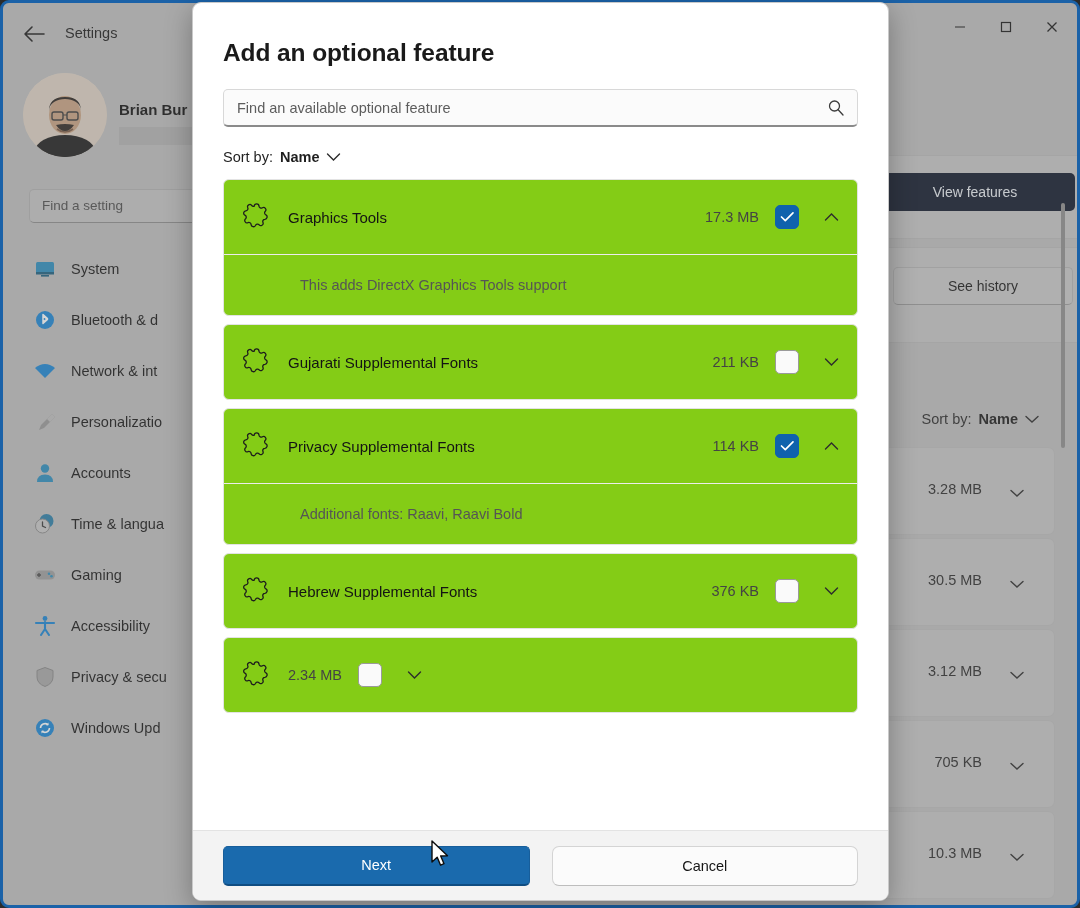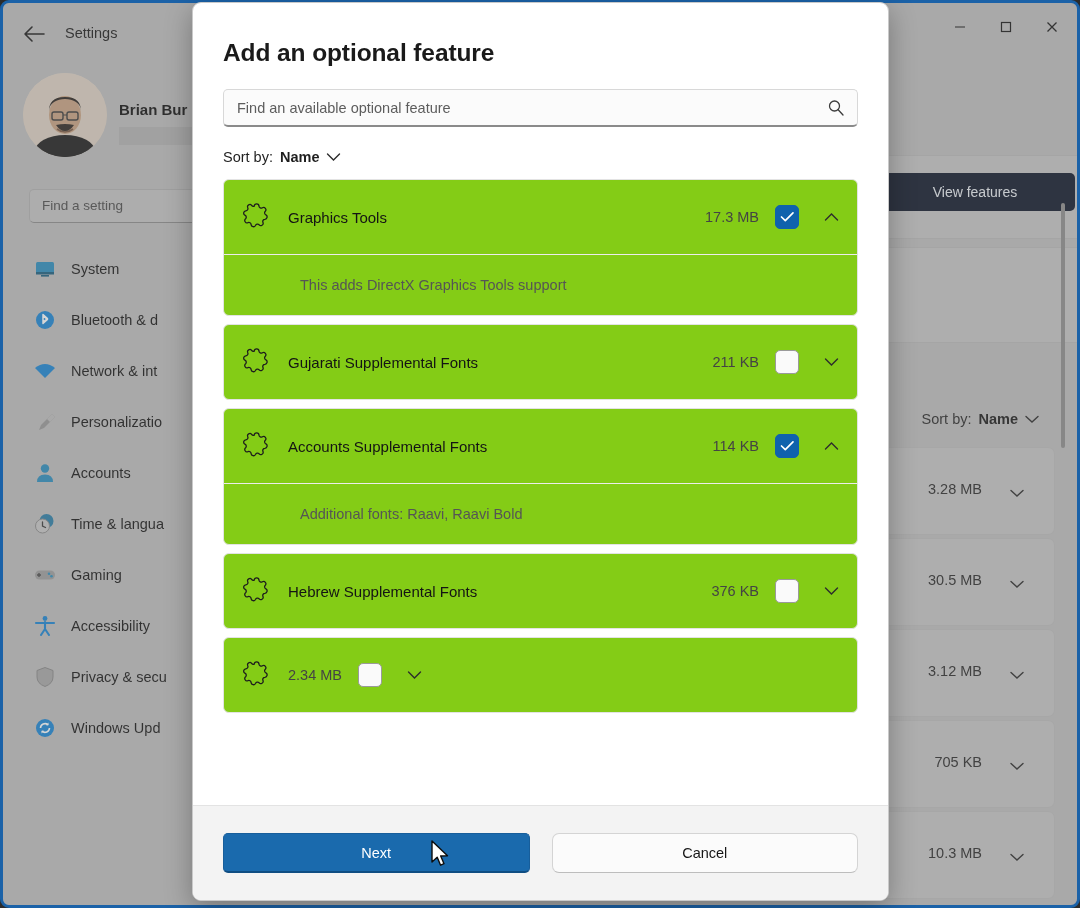--- a/index.html
+++ b/index.html
@@ -233,21 +233,21 @@
   .feat-chev { width: 20px; height: 20px; color: #2d2d2d; flex: 0 0 20px; display:flex; align-items:center; justify-content:center; }
   .feat-desc {
     border-top: 1px solid #ececec;
     padding: 22px 16px 22px 76px;
     font-size: 14.5px;
     color: #555;
   }
 
   #dlg-footer {
     flex: 0 0 auto;
-    height: 95px;
+    height: 70px;
     background: #f3f3f3;
     border-top: 1px solid #e3e3e3;
     display: flex; align-items: center;
     padding: 0 30px;
     gap: 22px;
     position: relative;
   }
   #btn-next {
     flex: 1 1 0;
     height: 40px;
@@ -428,20 +428,21 @@
         <span class="nav-lab">Windows Upd</span>
       </div>
     </div>
   </div>
 
   <div id="bg-content">
     <div class="bg-card" style="left:640px; top:104px; width:280px; height:84px;"></div>
     <div class="bg-btn-primary" style="left:672px; top:122px; width:200px; height:38px;">View features</div>
 
     <div class="bg-card" style="left:640px; top:196px; width:280px; height:96px;"></div>
+    <div class="bg-btn-secondary" style="left:690px; top:216px; width:180px; height:38px;">See history</div>
 
     <div id="bg-sortby">
       <span class="sb-lab">Sort by:</span>
       <span class="sb-val">Name</span>
       <span>
         <svg width="14" height="9" viewBox="0 0 14 9">
             <path d="M1 1.5 L7 7 L13 1.5" fill="none" stroke="#2a2a2a" stroke-width="1.4" stroke-linecap="round"></path>
           </svg>
       </span>
     </div>
@@ -551,21 +552,21 @@
         </div>
       </div>
 
       <div class="feat-card">
         <div class="feat-head">
           <span class="feat-ico">
             <svg width="30" height="30" viewBox="0 0 30 30">
                 <path d="M12.2 4.2 a2.4 2.4 0 0 1 4.8 0 a2.2 2.2 0 0 0 3.4 1.6 a2.3 2.3 0 0 1 2.9 3.5 a2.2 2.2 0 0 0 0.6 3.6 a2.35 2.35 0 0 1 -1 4.4 a2.2 2.2 0 0 0 -1.9 3.2 a2.3 2.3 0 0 1 -3.9 2.3 a2.2 2.2 0 0 0 -3.6 0.7 a2.35 2.35 0 0 1 -4.4 -0.9 a2.2 2.2 0 0 0 -3.2 -1.9 a2.3 2.3 0 0 1 -2.3 -3.9 a2.2 2.2 0 0 0 -0.7 -3.6 a2.35 2.35 0 0 1 0.9 -4.4 a2.2 2.2 0 0 0 1.9 -3.2 a2.3 2.3 0 0 1 3.9 -2.3 a2.2 2.2 0 0 0 2.6 0.9 z" fill="none" stroke="#1d1d1d" stroke-width="1.3"></path>
               </svg>
           </span>
-          <span class="feat-name">Accounts Supplemental Fonts</span>
+          <span class="feat-name">Privacy Supplemental Fonts</span>
           <span class="feat-size">114 KB</span>
           <span class="cbx on">
             <svg width="15" height="12" viewBox="0 0 15 12">
                 <path d="M1.5 6 L5.3 9.6 L13 1.8" fill="none" stroke="#ffffff" stroke-width="1.7" stroke-linecap="round" stroke-linejoin="round"></path>
               </svg>
           </span>
           <span class="feat-chev">
             <svg width="15" height="10" viewBox="0 0 15 10">
                 <path d="M1.5 8 L7.5 2 L13.5 8" fill="none" stroke="#2d2d2d" stroke-width="1.4" stroke-linecap="round"></path>
               </svg>

